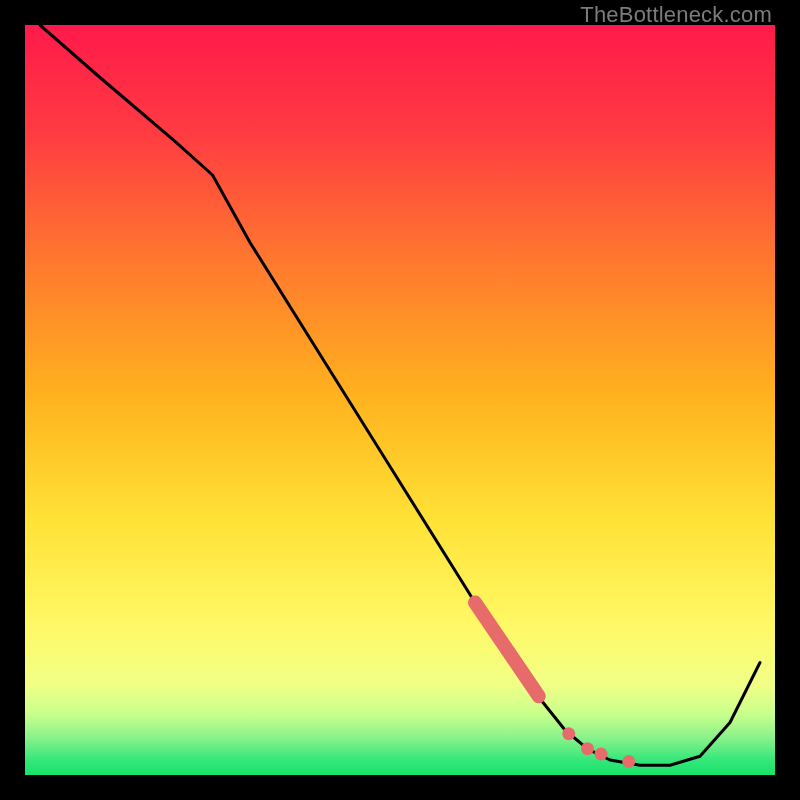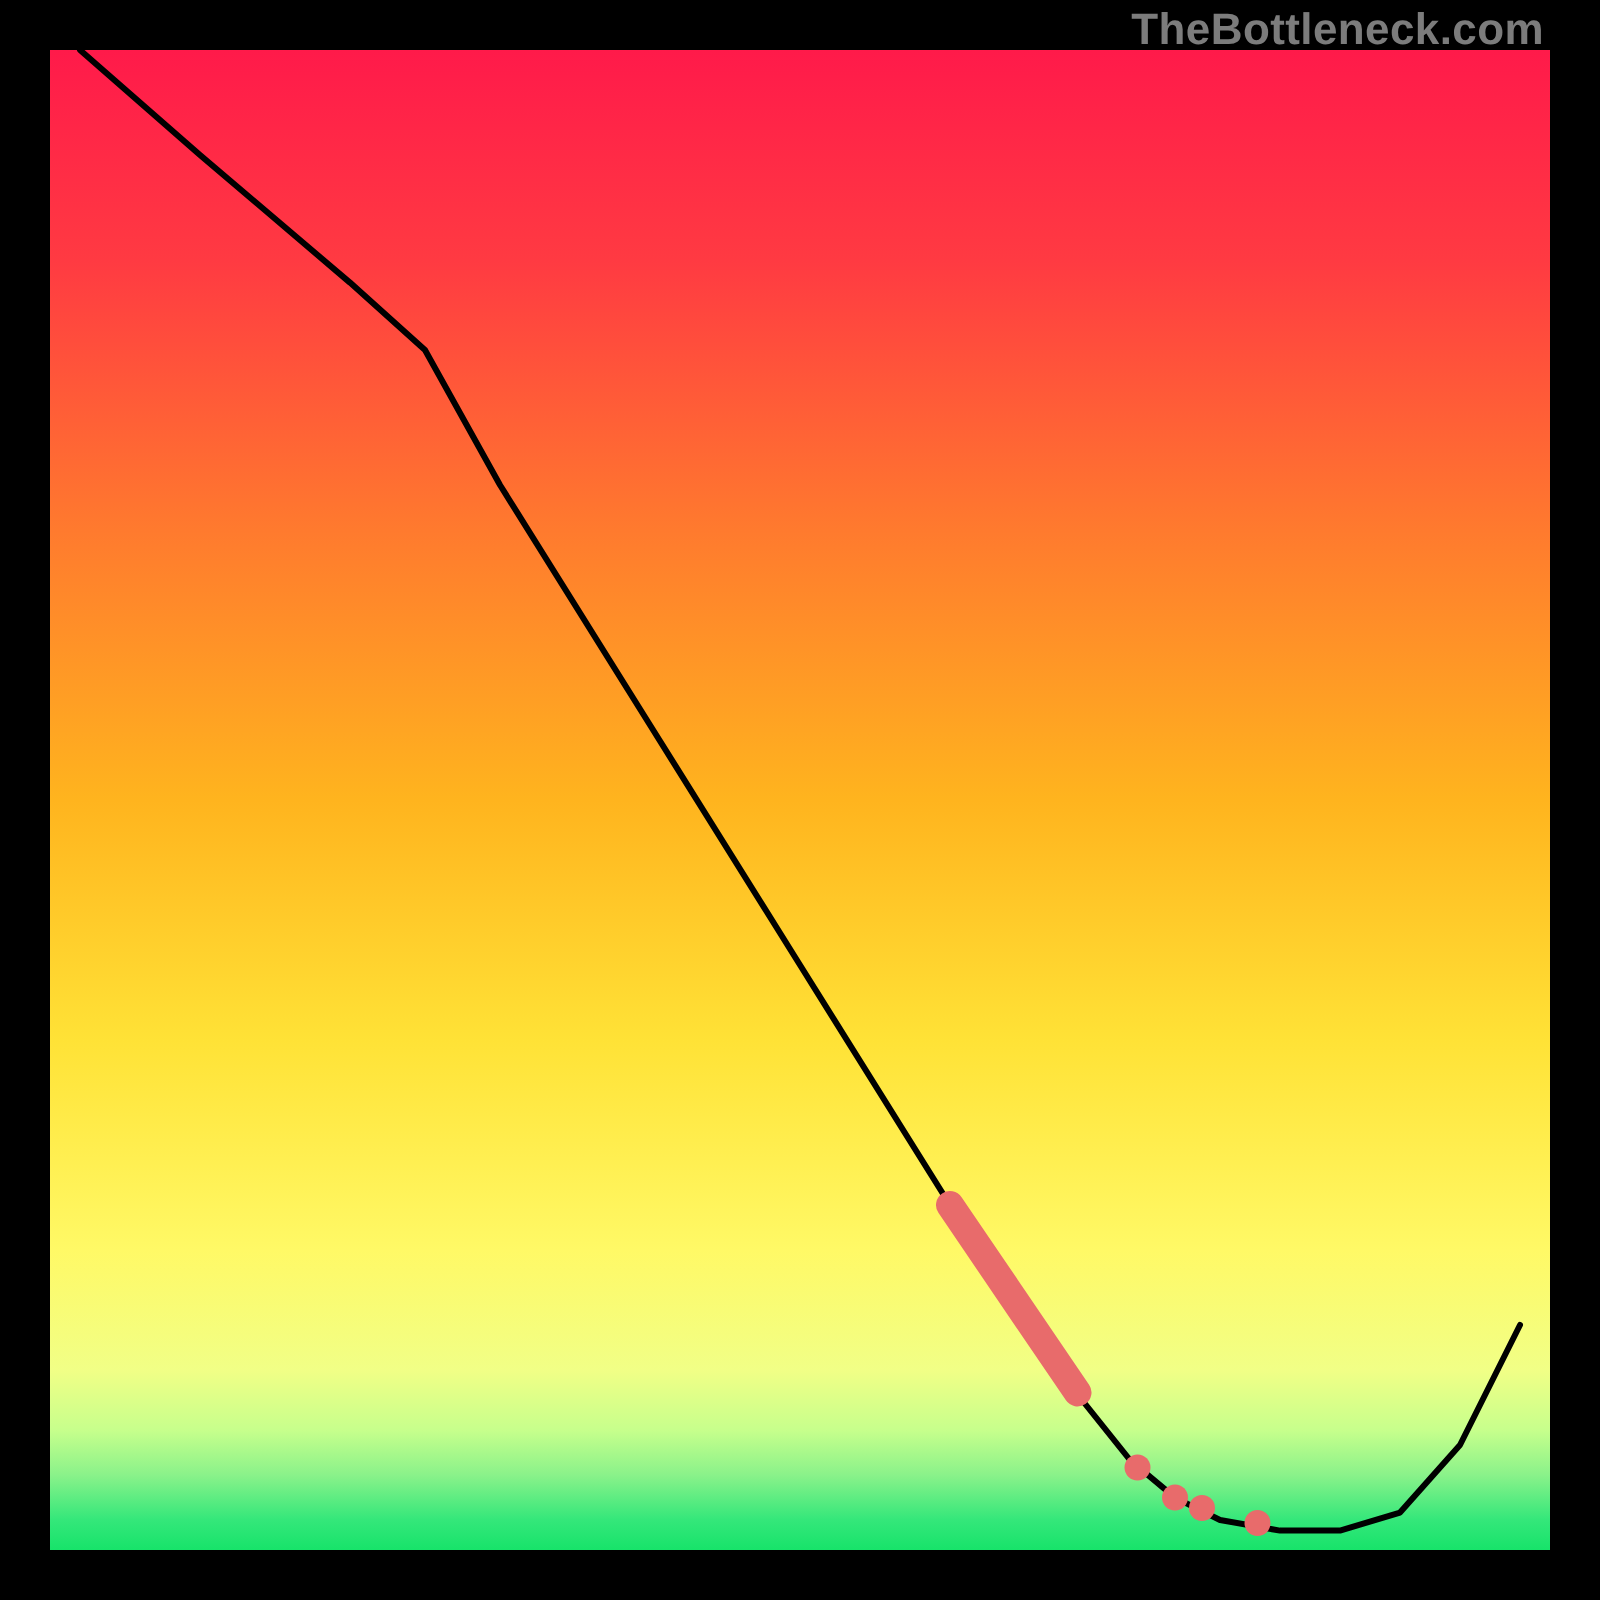--- a/index.html
+++ b/index.html
@@ -24,21 +24,21 @@
     left: 0;
     top: 0;
     width: 750px;
     height: 750px;
   }
   .watermark {
     position: absolute;
     top: 2px;
     right: 28px;
     font-size: 22px;
-    font-weight: 700;
+    font-weight: 400;
     color: #7c7c7c;
     letter-spacing: 0.2px;
     font-family: Arial, Helvetica, sans-serif;
   }
 </style>
 </head>
 <body>
 
 <div class="frame">
   <svg class="plot-area" viewBox="0 0 750 750" preserveAspectRatio="none">

